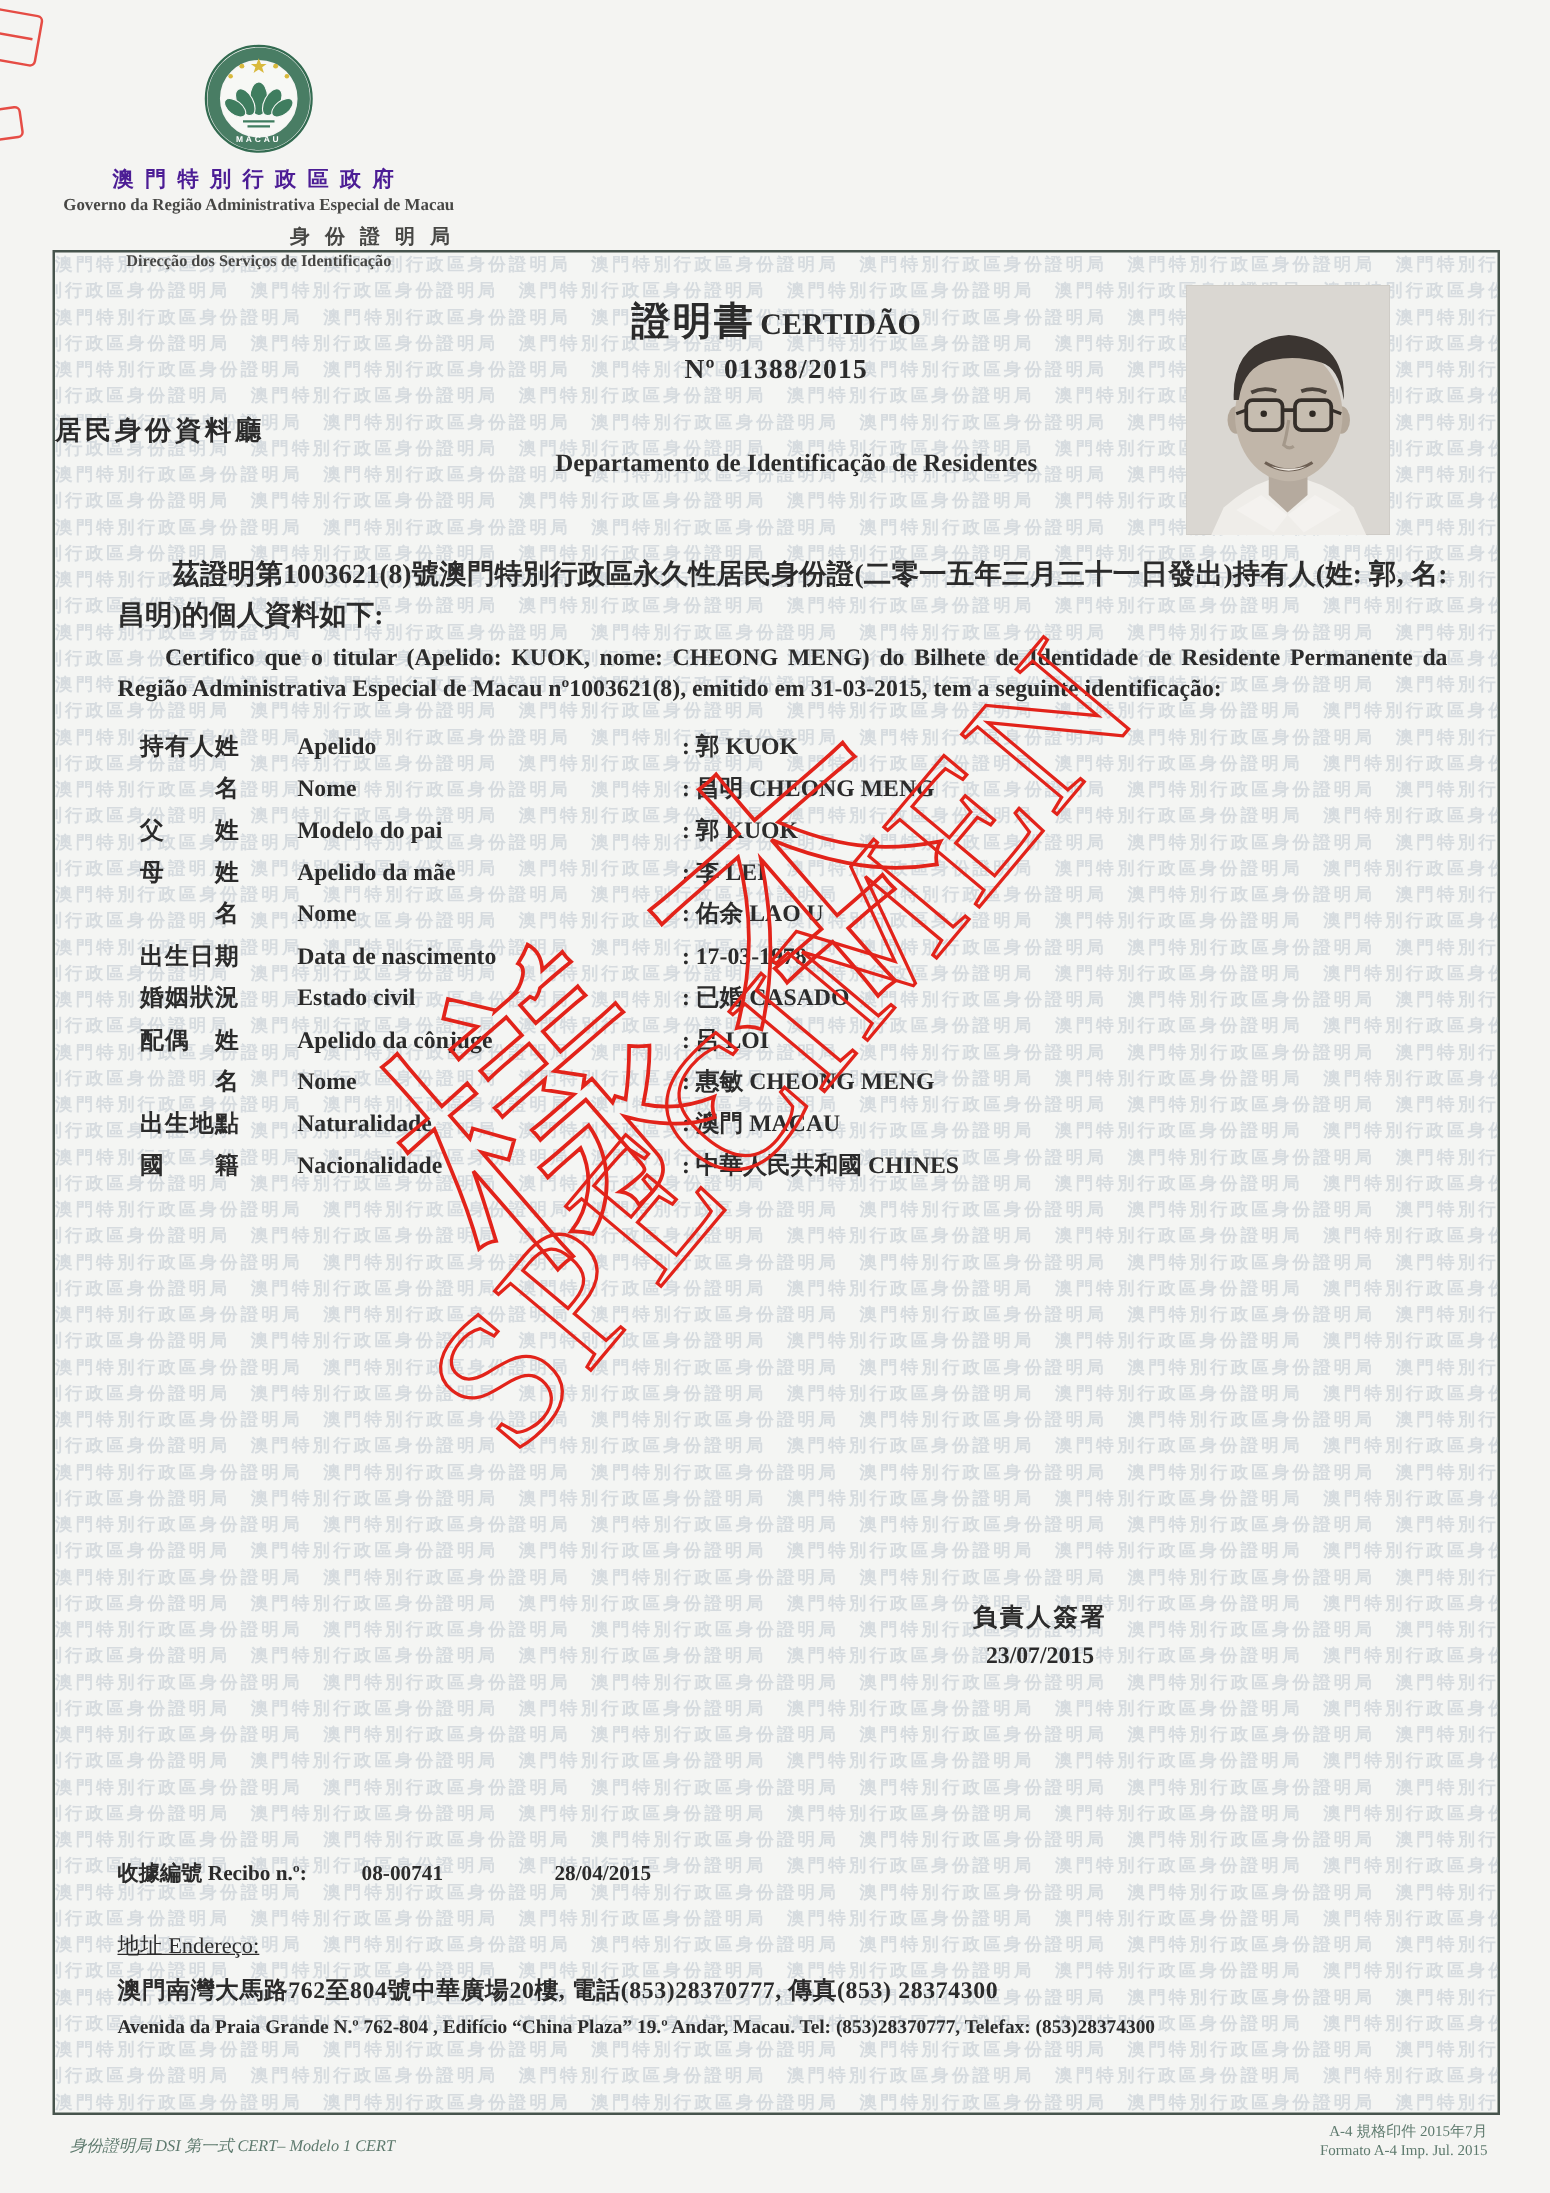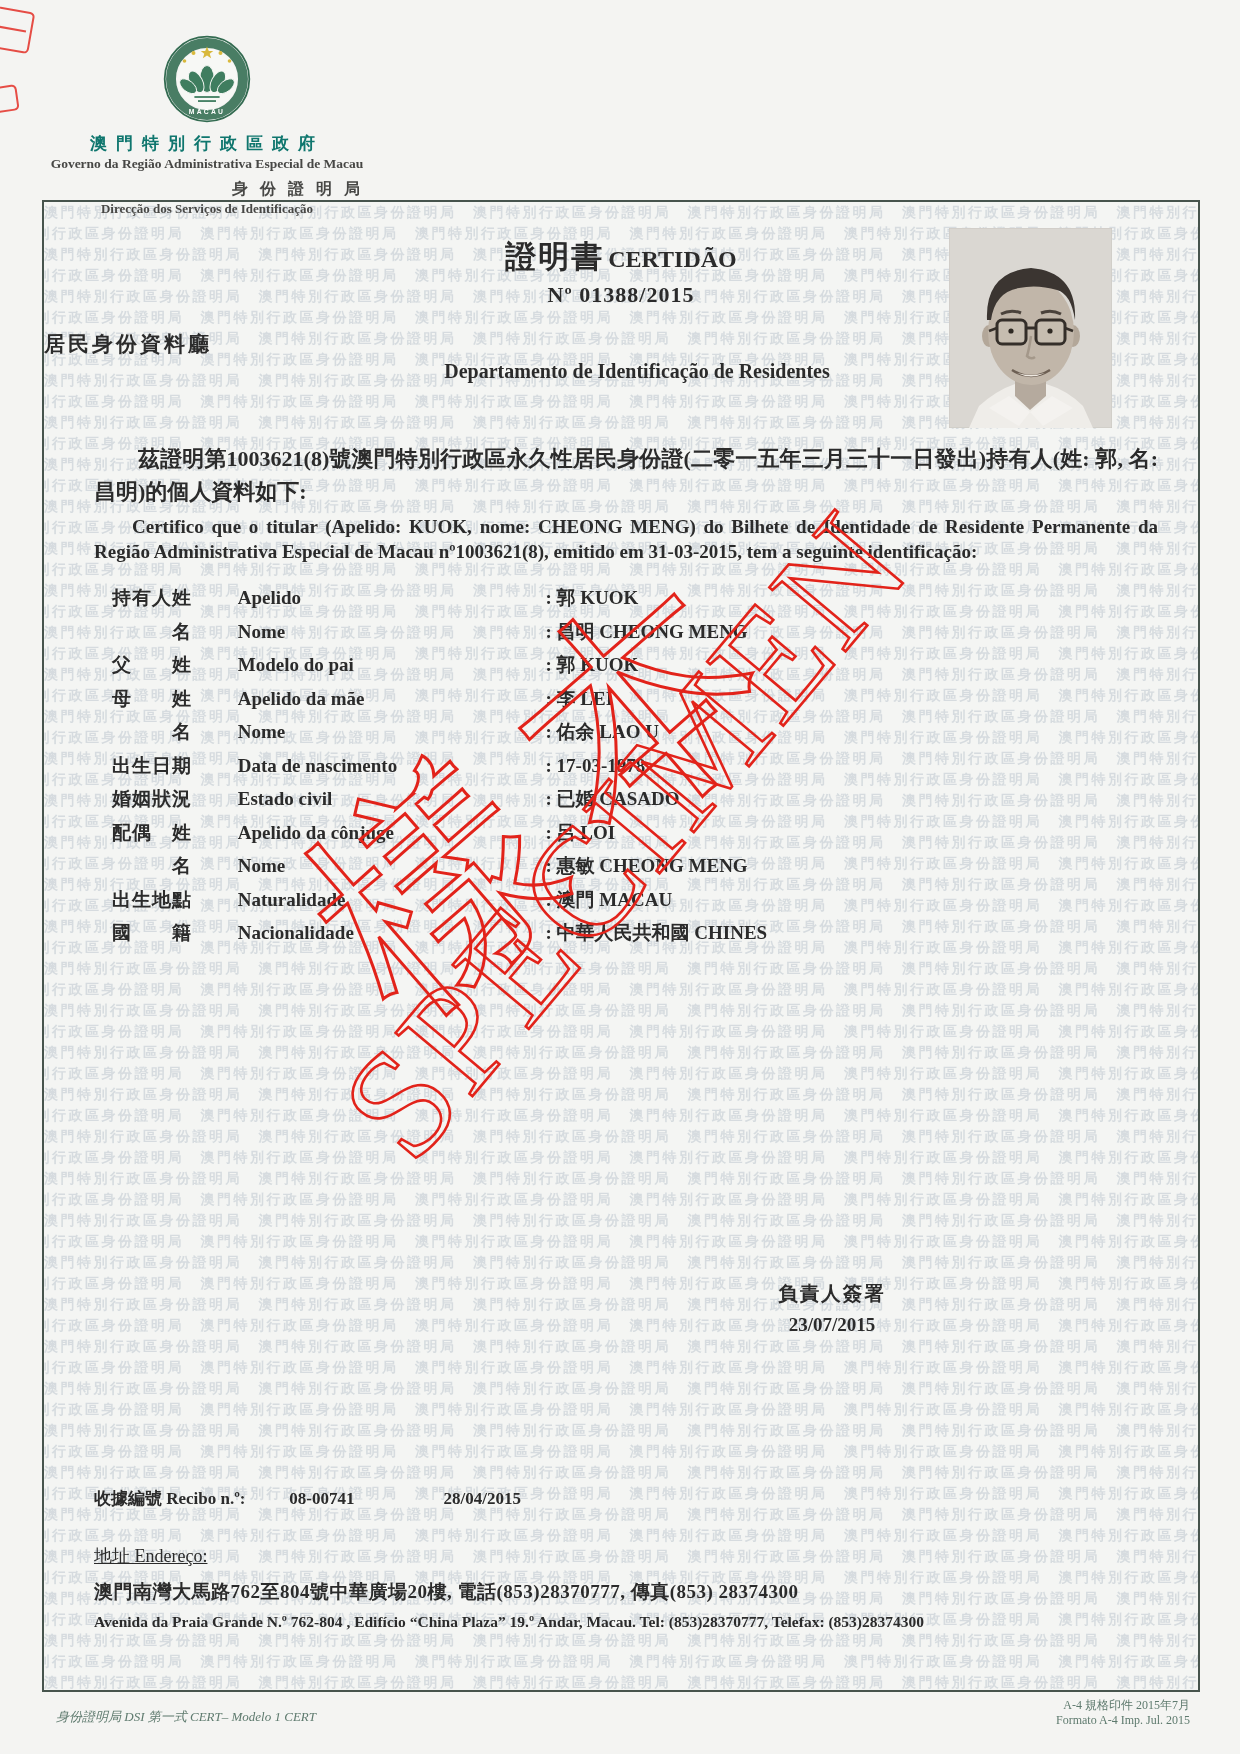--- a/index.html
+++ b/index.html
@@ -7,21 +7,21 @@
   body {
     position:relative;
     background:#f4f4f2;
     font-family:"Liberation Serif","DejaVu Serif",serif;
     color:#2b2b2b;
     overflow:hidden;
   }
   
   .header { position:absolute; left:42px; top:28px; width:330px; text-align:center; z-index:10; }
   .emblem { width:90px; height:90px; margin:6px auto 8px auto; display:block; }
-  .gov-cn { font-size:17px; font-weight:bold; letter-spacing:9px; color:#0f766e; margin-top:2px; }
+  .gov-cn { font-size:17px; font-weight:bold; letter-spacing:9px; color:#4c1d95; margin-top:2px; }
   .gov-pt { font-size:13.5px; font-weight:bold; color:#474745; margin-top:1px; }
   .bureau-cn { font-size:16px; font-weight:bold; letter-spacing:12px; color:#474745; margin-top:7px;text-align:right; }
   .bureau-pt { font-size:13px; font-weight:bold; color:#474745; margin-top:1px; }
   
   .main-box {
     position:absolute; left:42px; top:200px; width:1158px; height:1492px;
     border:2.5px solid #47544d; background:#f4f5f3; z-index:5;
   }
   .security-pattern { position:absolute; inset:0; overflow:hidden; z-index:0; opacity:.5; }
   .sec-row { height:21px; line-height:21px; font-size:14px; letter-spacing:2.5px;

